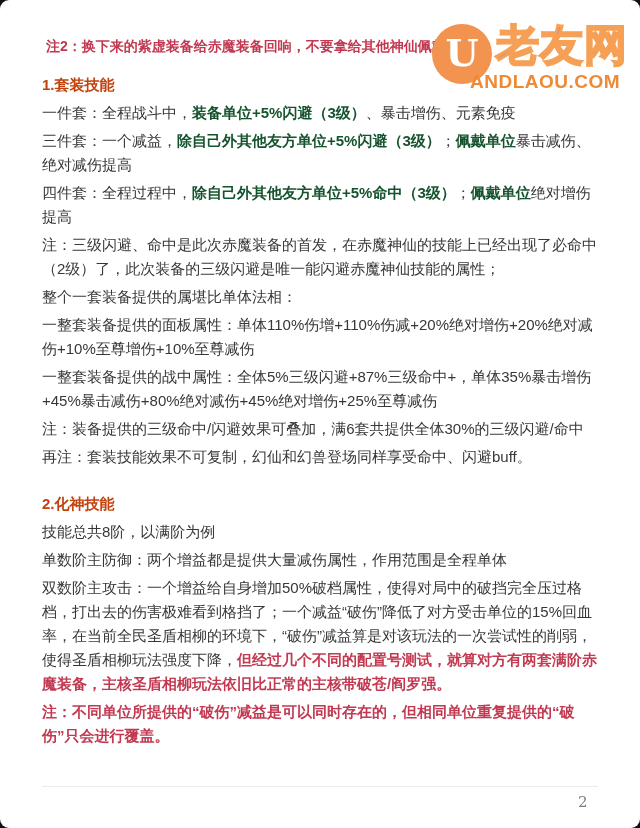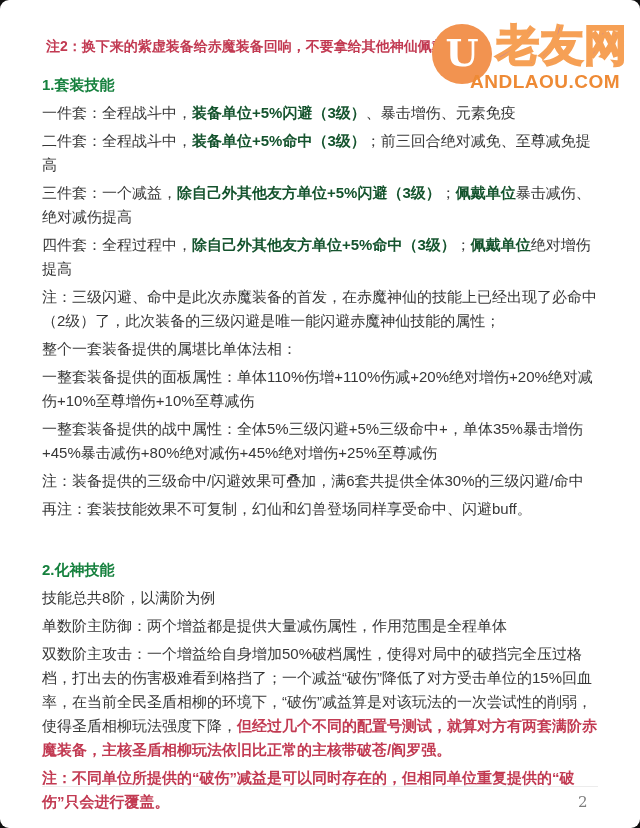--- a/index.html
+++ b/index.html
@@ -13,22 +13,22 @@
     color:#373737;
   }
   .content{
     position:absolute;
     left:42px;right:42px;top:36px;
   }
   .blk{margin:0 0 4px 0;}
   .p{font-size:15px;line-height:24px;color:#373737;}
   .note{font-size:14px;line-height:20px;margin:0 0 0 4px;padding-bottom:14px;}
   .h2{font-size:17.5px;font-weight:bold;color:#1e1e1e;margin:22px 0 10px 13px;letter-spacing:.5px;}
-  .h3{font-size:15px;font-weight:bold;color:#15803d;margin:6px 0 6px 0;}
-  .sp{margin-top:40px;}
+  .h3{font-size:15px;font-weight:bold;color:#c2410c;margin:6px 0 6px 0;}
+  .sp{margin-top:26px;}
   .seg-b{font-weight:bold;color:#14532d;}
   .seg-r{font-weight:bold;color:#c23a52;}
   
   .logo{position:absolute;left:430px;top:20px;width:196px;height:80px;}
   .logo-circle{
     position:absolute;left:2px;top:4px;width:60px;height:60px;border-radius:50%;
     background:#f29350;display:flex;align-items:center;justify-content:center;
   }
   .logo-monogram{
     color:#ffffff;font-size:38px;font-weight:bold;line-height:1;
@@ -61,27 +61,26 @@
 </head>
 <body>
 
 <div class="page">
 
   <div class="content">
     <div id="blocks">
         <div class="blk note"><span class="seg-r">注2：换下来的紫虚装备给赤魔装备回响，不要拿给其他神仙佩戴</span></div>
         <div class="blk h3"><span>1.套装技能</span></div>
         <div class="blk p"><span>一件套：全程战斗中，</span><span class="seg-b">装备单位+5%闪避（3级）</span><span>、暴击增伤、元素免疫</span></div>
-        <div class="blk p"><span>二件套：全程战斗中，</span><span class="seg-b">装备单位+5%命中（3级）</span><span>；前三回合绝对减免、至尊减免提高</span></div>
         <div class="blk p"><span>三件套：一个减益，</span><span class="seg-b">除自己外其他友方单位+5%闪避（3级）</span><span>；</span><span class="seg-b">佩戴单位</span><span>暴击减伤、绝对减伤提高</span></div>
         <div class="blk p"><span>四件套：全程过程中，</span><span class="seg-b">除自己外其他友方单位+5%命中（3级）</span><span>；</span><span class="seg-b">佩戴单位</span><span>绝对增伤提高</span></div>
         <div class="blk p"><span>注：三级闪避、命中是此次赤魔装备的首发，在赤魔神仙的技能上已经出现了必命中（2级）了，此次装备的三级闪避是唯一能闪避赤魔神仙技能的属性；</span></div>
         <div class="blk p"><span>整个一套装备提供的属堪比单体法相：</span></div>
         <div class="blk p"><span>一整套装备提供的面板属性：单体110%伤增+110%伤减+20%绝对增伤+20%绝对减伤+10%至尊增伤+10%至尊减伤</span></div>
-        <div class="blk p"><span>一整套装备提供的战中属性：全体5%三级闪避+5%三级命中+，单体35%暴击增伤+45%暴击减伤+80%绝对减伤+45%绝对增伤+25%至尊减伤</span></div>
+        <div class="blk p"><span>一整套装备提供的战中属性：全体5%三级闪避+87%三级命中+，单体35%暴击增伤+45%暴击减伤+80%绝对减伤+45%绝对增伤+25%至尊减伤</span></div>
         <div class="blk p"><span>注：装备提供的三级命中/闪避效果可叠加，满6套共提供全体30%的三级闪避/命中</span></div>
         <div class="blk p"><span>再注：套装技能效果不可复制，幻仙和幻兽登场同样享受命中、闪避buff。</span></div>
         <div class="blk h3 sp"><span>2.化神技能</span></div>
         <div class="blk p"><span>技能总共8阶，以满阶为例</span></div>
         <div class="blk p"><span>单数阶主防御：两个增益都是提供大量减伤属性，作用范围是全程单体</span></div>
         <div class="blk p"><span>双数阶主攻击：一个增益给自身增加50%破档属性，使得对局中的破挡完全压过格档，打出去的伤害极难看到格挡了；一个减益“破伤”降低了对方受击单位的15%回血率，在当前全民圣盾相柳的环境下，“破伤”减益算是对该玩法的一次尝试性的削弱，使得圣盾相柳玩法强度下降，</span><span class="seg-r">但经过几个不同的配置号测试，就算对方有两套满阶赤魔装备，主核圣盾相柳玩法依旧比正常的主核带破苍/阎罗强。</span></div>
         <div class="blk p"><span class="seg-r">注：不同单位所提供的“破伤”减益是可以同时存在的，但相同单位重复提供的“破伤”只会进行覆盖。</span></div>
       </div>
   </div>
 

